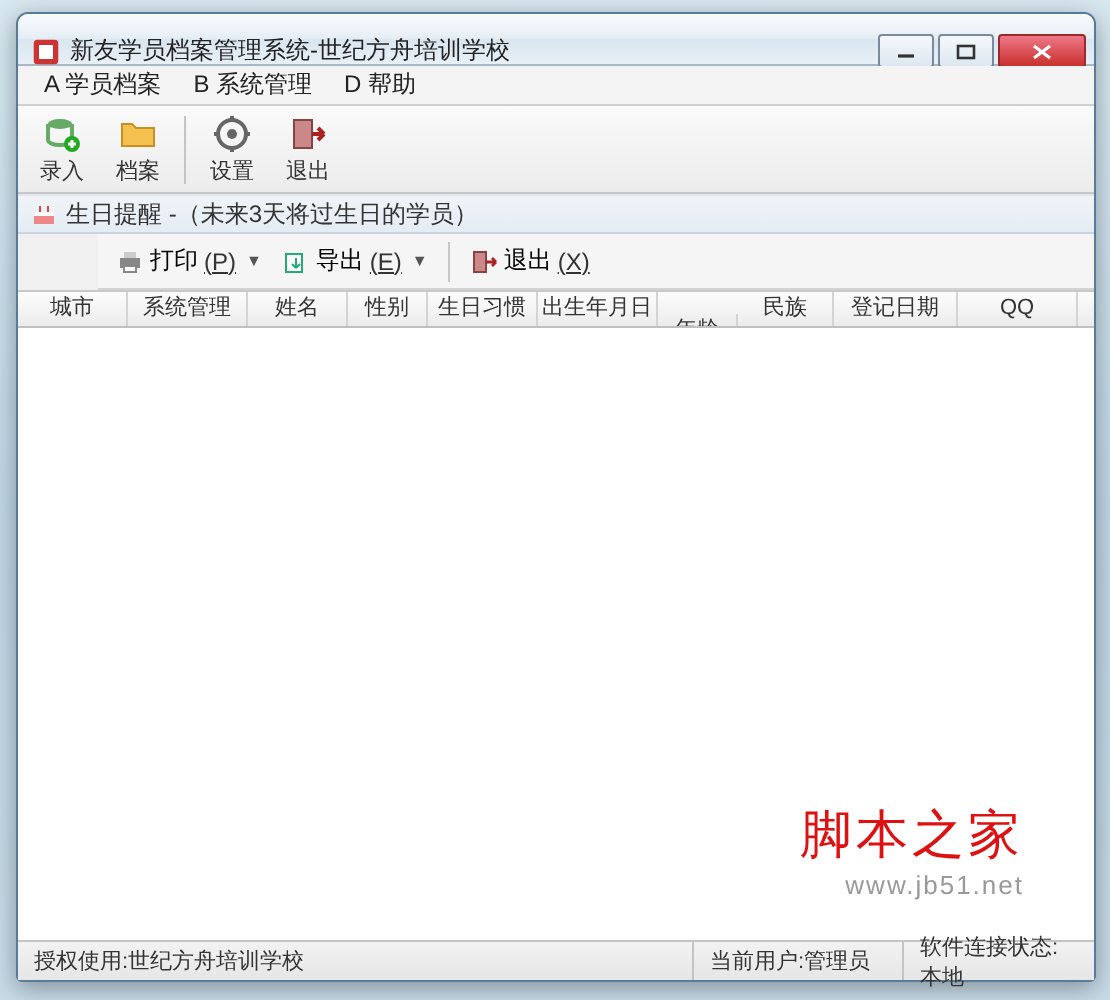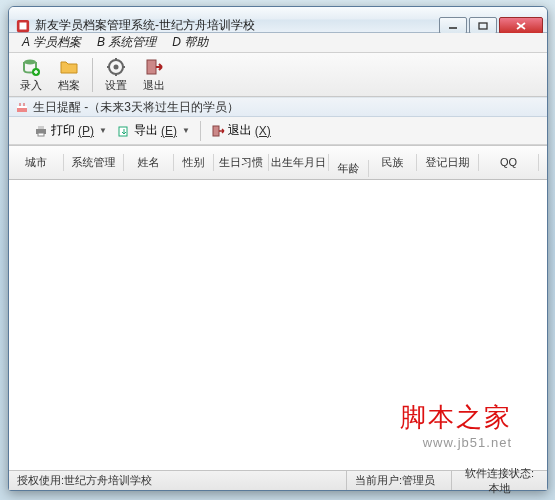--- a/index.html
+++ b/index.html
@@ -8,51 +8,51 @@
 .window { position: absolute; top: 6px; left: 8px; width: 540px; height: 485px; background: #f0f0f0; border: 1px solid #5a7a9a; border-radius: 6px 6px 3px 3px; box-shadow: 0 3px 12px rgba(0,0,0,.35); display: flex; flex-direction: column; }
 
 .titlebar { height: 26px; background: linear-gradient(to bottom, #f8fbfd 0%, #e6eef5 48%, #d9e6f0 52%, #e8f0f7 100%); border-bottom: 1px solid #a8b8c8; border-radius: 5px 5px 0 0; display: flex; align-items: center; padding: 12px 4px 0 7px; }
 .titlebar .app-icon { width: 14px; height: 14px; margin-right: 5px; }
 .titlebar .title { flex: 1; font-size: 12px; color: #222; }
 .win-btns { display: flex; gap: 0; }
 .win-btn { width: 28px; height: 17px; border: 1px solid #7a8a9a; border-radius: 2px; margin-left: 2px; display: flex; align-items: center; justify-content: center; font-size: 10px; background: linear-gradient(#f4f8fb,#dde8f0); cursor: pointer; }
 .win-btn.close { width: 44px; background: linear-gradient(#e78,#c9302c); border-color: #9a2a2a; color: #fff; }
 .win-btn svg { display: block; }
 
-.menubar { height: 20px; background: #f4f4f4; border-bottom: 1px solid #d0d0d0; display: flex; align-items: center; padding: 0 5px; font-size: 12px; color: #222; font-style: italic; }
+.menubar { height: 20px; background: #f4f4f4; border-bottom: 1px solid #d0d0d0; display: flex; align-items: center; padding: 0 5px; font-size: 12px; color: #222; }
 .menu-item { padding: 2px 8px; cursor: pointer; }
 
 .toolbar { height: 44px; background: linear-gradient(#fafafa,#ececec); border-bottom: 1px solid #c8c8c8; display: flex; align-items: center; padding: 2px 4px; gap: 2px; }
 .tool-btn { width: 36px; height: 40px; display: flex; flex-direction: column; align-items: center; justify-content: center; cursor: pointer; border-radius: 3px; }
 .tool-btn .ic { width: 20px; height: 20px; }
 .tool-btn .lbl { font-size: 11px; color: #333; margin-top: 1px; }
 .tool-sep { width: 1px; height: 34px; background: #c4c4c4; margin: 0 3px; }
 
 .sub-title { height: 20px; background: linear-gradient(#f0f4f8,#e4ecf4); border-top: 1px solid #dfe6ec; border-bottom: 1px solid #c8d4e0; display: flex; align-items: center; padding: 0 6px; font-size: 12px; color: #333; }
 .sub-title .cake { margin-right: 4px; }
 
-.sub-toolbar { height: 28px; background: #f5f5f5; border-bottom: 1px solid #d4d4d4; display: flex; align-items: center; padding: 0 20px; font-size: 12px; }
+.sub-toolbar { height: 28px; background: #f5f5f5; border-bottom: 1px solid #d4d4d4; display: flex; align-items: center; padding: 0 4px; font-size: 12px; margin-left: 40px; }
 .mini-btn { display: flex; align-items: center; padding: 2px 5px; cursor: pointer; border-radius: 2px; gap: 3px; }
 .mini-btn .u { color: #333; text-decoration: underline; }
 .drop { font-size: 8px; color: #555; margin-left: 2px; }
 .sub-sep { width: 1px; height: 20px; background: #c8c8c8; margin: 0 5px; }
 
 .grid { flex: 1; background: #fff; overflow: hidden; display: flex; flex-direction: column; border-top: 1px solid #c8c8c8; }
-.grid-head { display: flex; height: 34px; background: linear-gradient(#fdfdfd,#ececec); border-bottom: 1px solid #c0c0c0; align-items: center; }
+.grid-head { display: flex; height: 18px; background: linear-gradient(#fdfdfd,#ececec); border-bottom: 1px solid #c0c0c0; }
 .gh { font-size: 11px; color: #333; text-align: center; border-right: 1px solid #d4d4d4; line-height: 17px; overflow: hidden; white-space: nowrap; }
 .grid-body { flex: 1; background: #fff; }
 
 .watermark { position: absolute; right: 35px; bottom: 40px; text-align: right; pointer-events: none; }
 .watermark .big { font-size: 26px; color: #d11; font-family: "KaiTi", serif; letter-spacing: 2px; }
 .watermark .url { font-size: 13px; color: #999; letter-spacing: 1px; }
 
 .statusbar { height: 20px; background: linear-gradient(#f2f2f2,#e6e6e6); border-top: 1px solid #c4c4c4; display: flex; align-items: center; font-size: 11px; color: #333; }
 .status-cell { padding: 0 8px; border-right: 1px solid #c4c4c4; height: 100%; display: flex; align-items: center; }
 .status-cell.flex { flex: 1; }
-.status-cell:last-child { border-right: none; text-align: center; }
+.status-cell:last-child { border-right: none; }
 </style>
 </head>
 <body>
 
 <div class="window">
 
   <div class="titlebar">
     <svg class="app-icon" viewBox="0 0 16 16">
         <rect x="1" y="1" width="14" height="14" rx="2" fill="#c33"></rect>
         <rect x="4" y="4" width="8" height="8" fill="#fff"></rect>

